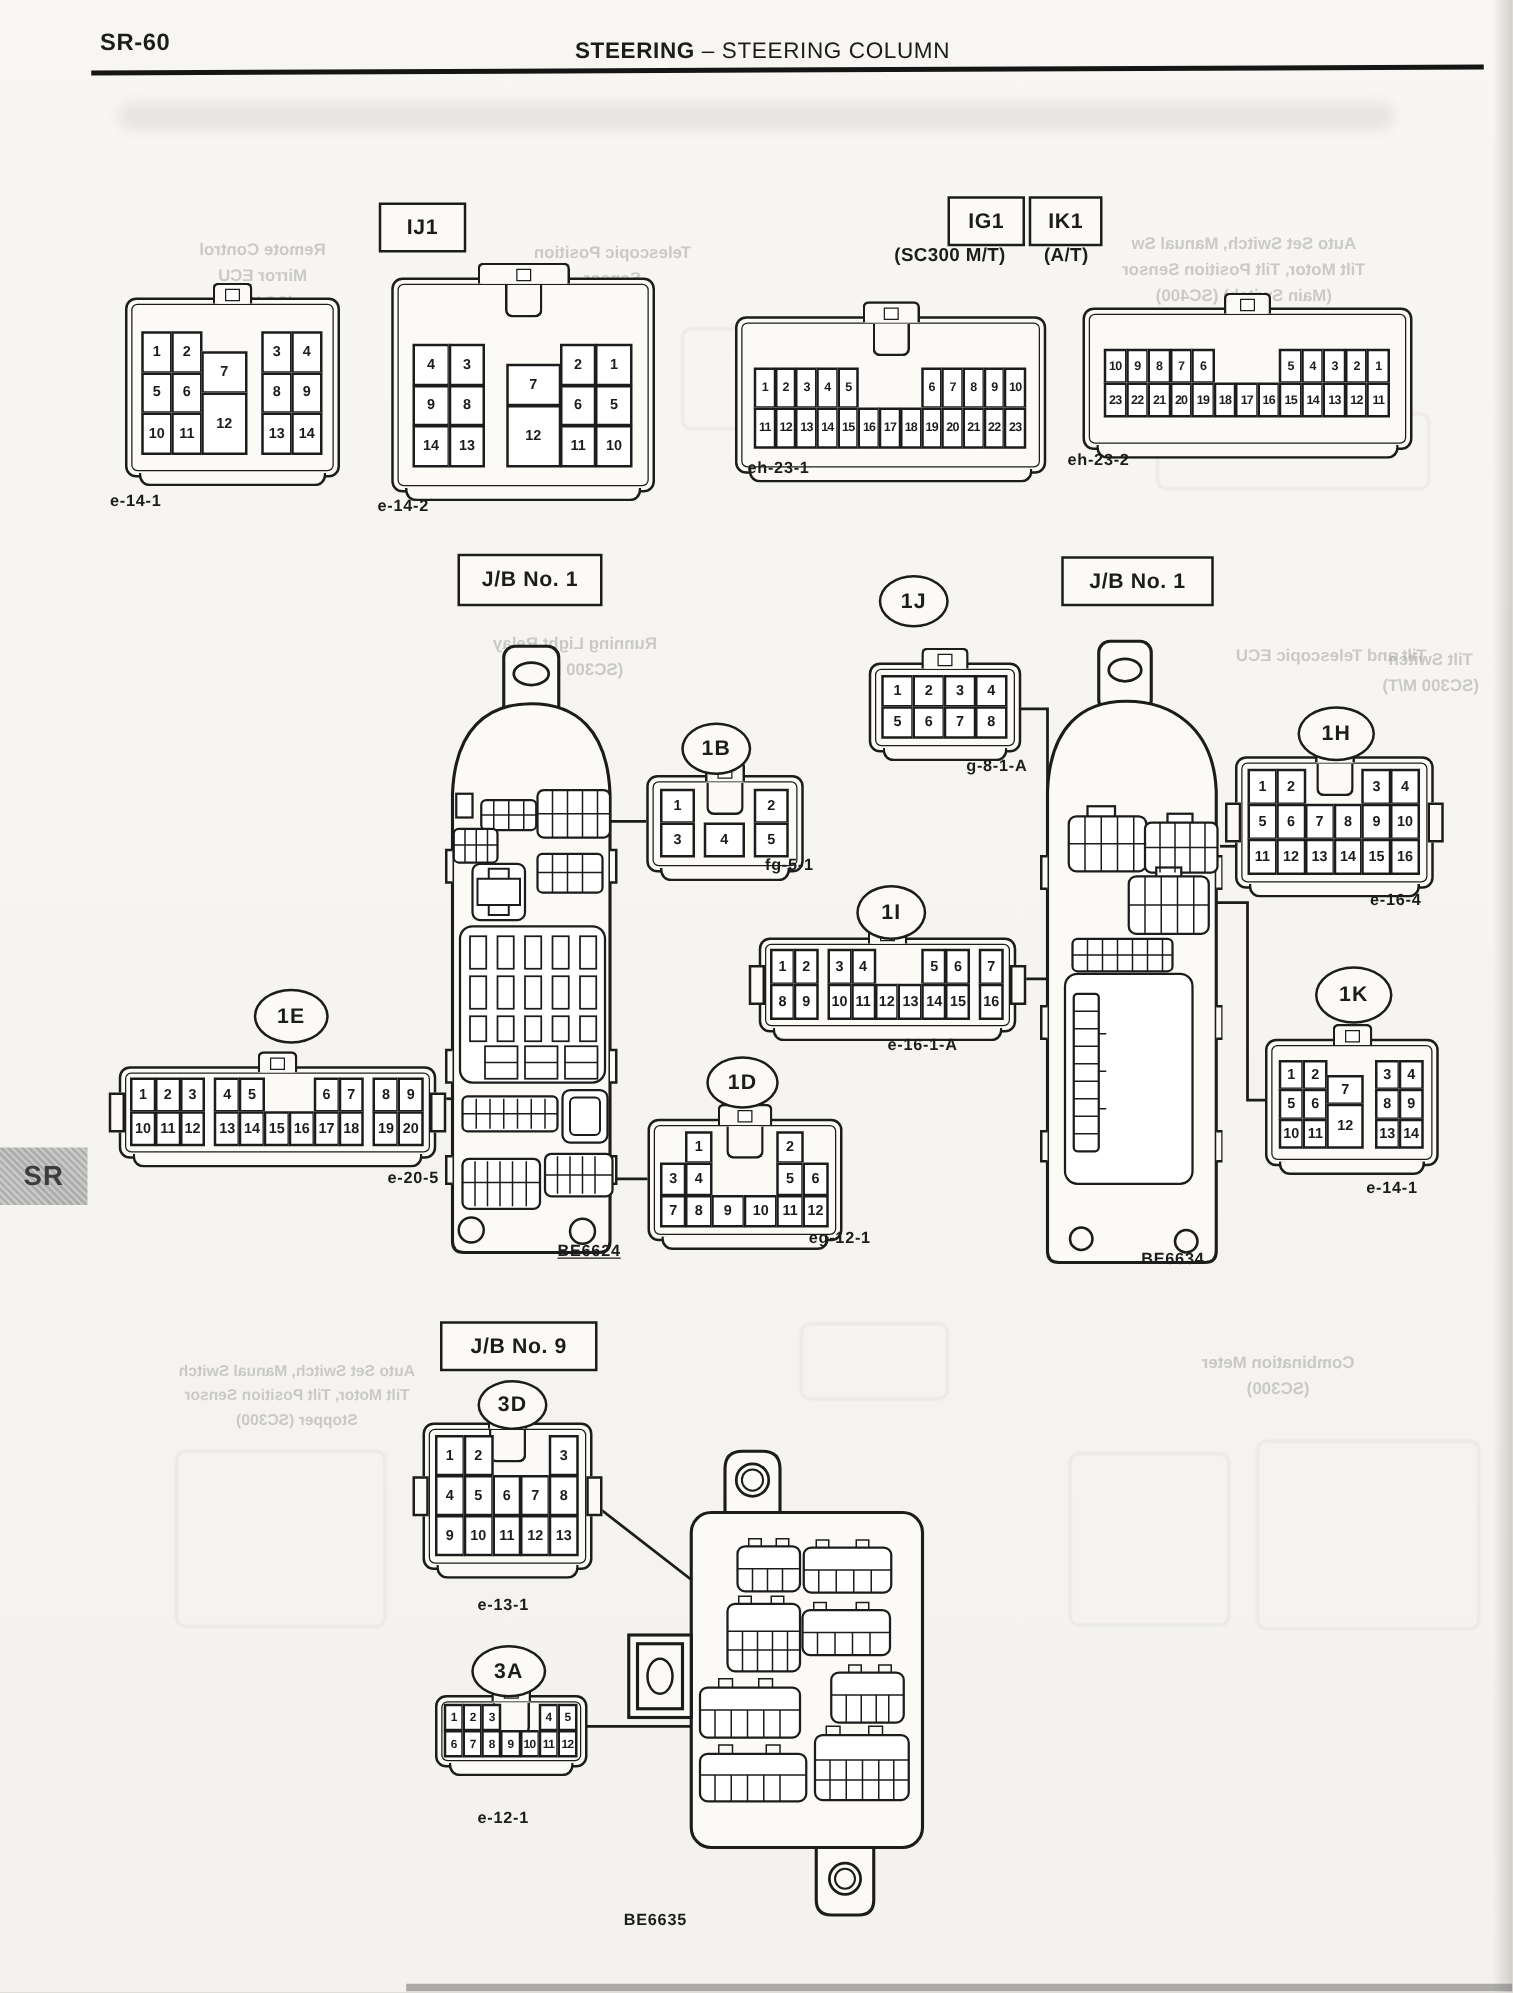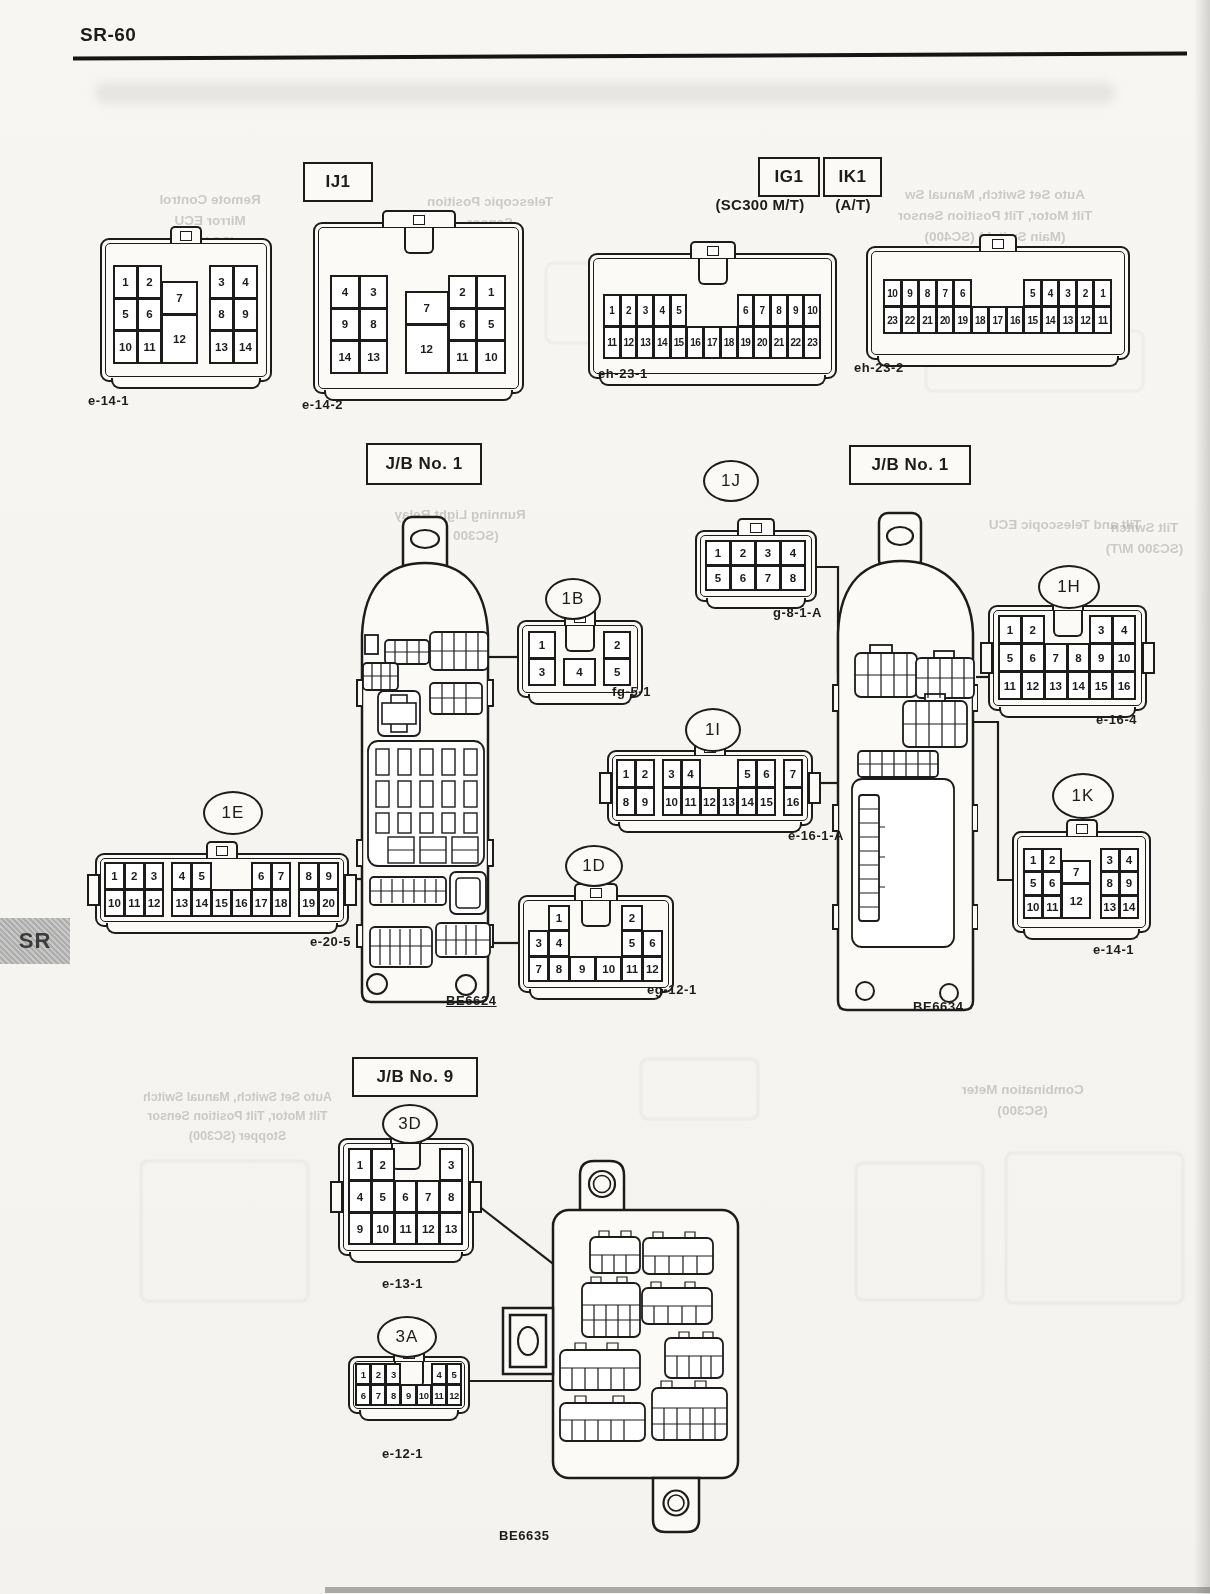--- a/index.html
+++ b/index.html
@@ -15,21 +15,21 @@
   .header-title b{font-weight:bold;}
   .header-rule{position:absolute;left:73px;top:54px;width:1114px;height:4px;background:#151515;transform:rotate(-.25deg);}
   
   .sr-tab{position:absolute;left:0;top:918px;width:70px;height:46px;
         background:repeating-linear-gradient(45deg,#adadad 0 2px,#c8c8c6 2px 4px);
         display:flex;align-items:center;justify-content:center;font-size:22px;font-weight:bold;color:#3c3c3c;letter-spacing:1px;}
   
   .labelbox{position:absolute;border:2.5px solid #1c1c1c;background:#fbfaf7;display:flex;align-items:center;justify-content:center;
         font-weight:bold;font-size:17px;letter-spacing:.5px;z-index:3;}
   .bubble{position:absolute;border:2.5px solid #1c1c1c;border-radius:50%;background:#fbfaf7;display:flex;align-items:center;justify-content:center;
-        font-weight:normal;font-size:17px;letter-spacing:1px;z-index:3;}
+        font-weight:bold;font-size:17px;letter-spacing:1px;z-index:3;}
   .sub{position:absolute;font-size:15px;font-weight:bold;letter-spacing:.3px;z-index:3;}
   .code{position:absolute;font-size:13px;font-weight:bold;letter-spacing:.6px;z-index:3;}
   
   .conn{position:absolute;background:#fbfaf7;border:2.6px solid #1c1c1c;border-radius:9px;z-index:2;}
   .conn::before{content:"";position:absolute;inset:3px;border:1.6px solid #1c1c1c;border-radius:5px;pointer-events:none;}
   .pingrid{position:absolute;inset:9px;display:grid;z-index:1;}
   .pin{border:2px solid #1c1c1c;background:#fff;display:flex;align-items:center;justify-content:center;
        font-weight:bold;font-size:11.5px;margin:-1px 0 0 -1px;min-width:0;min-height:0;}
   .conn.dense .pin{font-size:10px;letter-spacing:-.6px;}
   .conn.tiny .pin{font-size:9.5px;letter-spacing:-.5px;}
@@ -93,20 +93,21 @@
       <div>Stopper (SC300)</div>
     </div>
   <div class="bleedbox" style="left:545px;top:262px;width:52px;height:78px;"></div>
   <div class="bleedbox" style="left:925px;top:330px;width:215px;height:58px;"></div>
   <div class="bleedbox" style="left:855px;top:1162px;width:125px;height:135px;"></div>
   <div class="bleedbox" style="left:1005px;top:1152px;width:175px;height:148px;"></div>
   <div class="bleedbox" style="left:140px;top:1160px;width:165px;height:138px;"></div>
   <div class="bleedbox" style="left:640px;top:1058px;width:115px;height:58px;"></div>
 
   <div class="pagecode">SR-60</div>
+  <div class="header-title"><b>STEERING</b><span> – STEERING COLUMN</span></div>
   <div class="header-rule"></div>
   <div class="sr-tab">SR</div>
 
   <svg class="lines" width="1210" height="1594" viewBox="0 0 1210 1594">
     <g fill="none" stroke="#1c1c1c" stroke-width="2.2">
       <path d="M488,657 H517"></path>
       <path d="M345,879 H363"></path>
       <path d="M490,943 H518"></path>
       <path d="M813,567 H838 V672 H858"></path>
       <path d="M809,783 H838"></path>
@@ -420,21 +421,21 @@
       </div>
     </div>
 
   <div class="code" style="left:88px;top:393px;">e-14-1</div>
   <div class="code" style="left:302px;top:397px;">e-14-2</div>
   <div class="code" style="left:598px;top:366px;">eh-23-1</div>
   <div class="code" style="left:854px;top:360px;">eh-23-2</div>
   <div class="code" style="left:612px;top:684px;">fg-5-1</div>
   <div class="code" style="left:773px;top:605px;">g-8-1-A</div>
   <div class="code" style="left:1096px;top:712px;">e-16-4</div>
-  <div class="code" style="left:788px;top:828px;">e-16-1-A</div>
+  <div class="code" style="left:710px;top:828px;">e-16-1-A</div>
   <div class="code" style="left:310px;top:934px;">e-20-5</div>
   <div class="code" style="left:647px;top:982px;">eg-12-1</div>
   <div class="code" style="left:1093px;top:942px;">e-14-1</div>
   <div class="code" style="left:382px;top:1276px;">e-13-1</div>
   <div class="code" style="left:382px;top:1446px;">e-12-1</div>
   <div class="code" style="left:446px;top:993px;text-decoration:underline;">BE6624</div>
   <div class="code" style="left:913px;top:999px;">BE6634</div>
   <div class="code" style="left:499px;top:1528px;">BE6635</div>
 
   <svg class="art" style="left:350px;top:505px;" width="150" height="510" viewBox="0 0 150 510">

